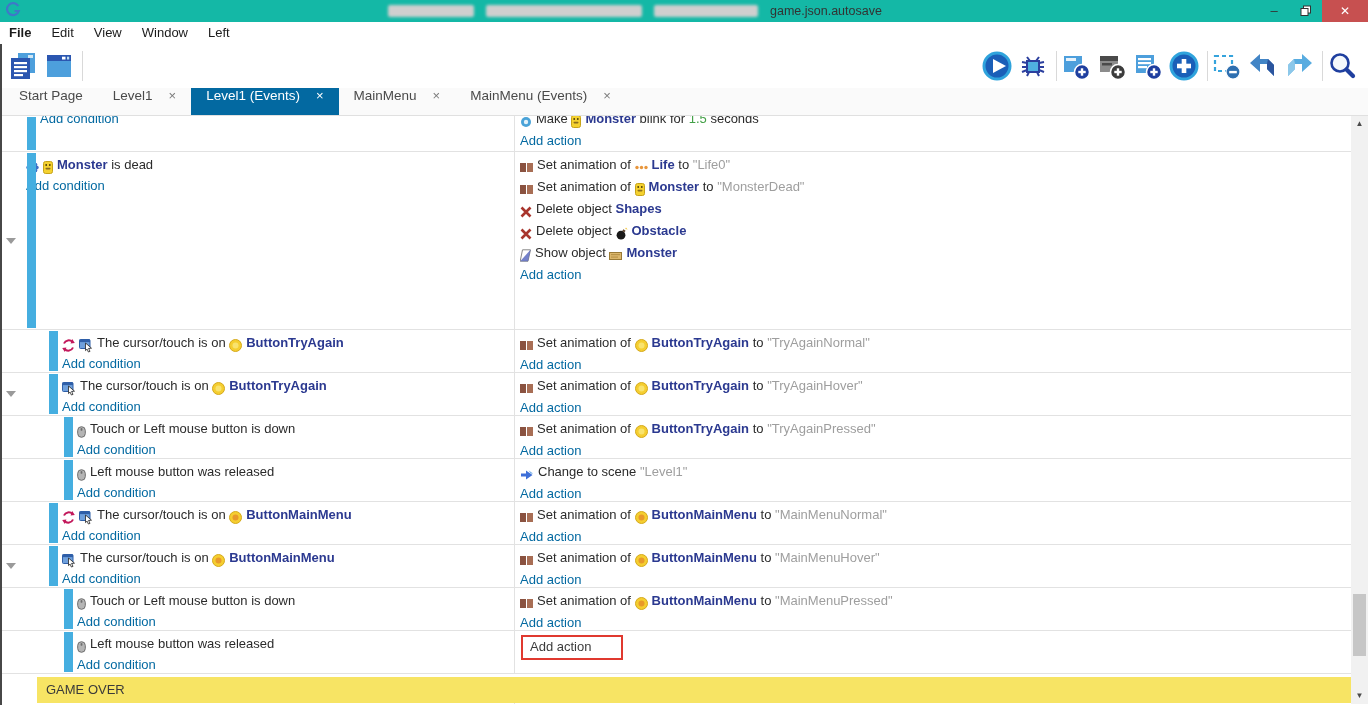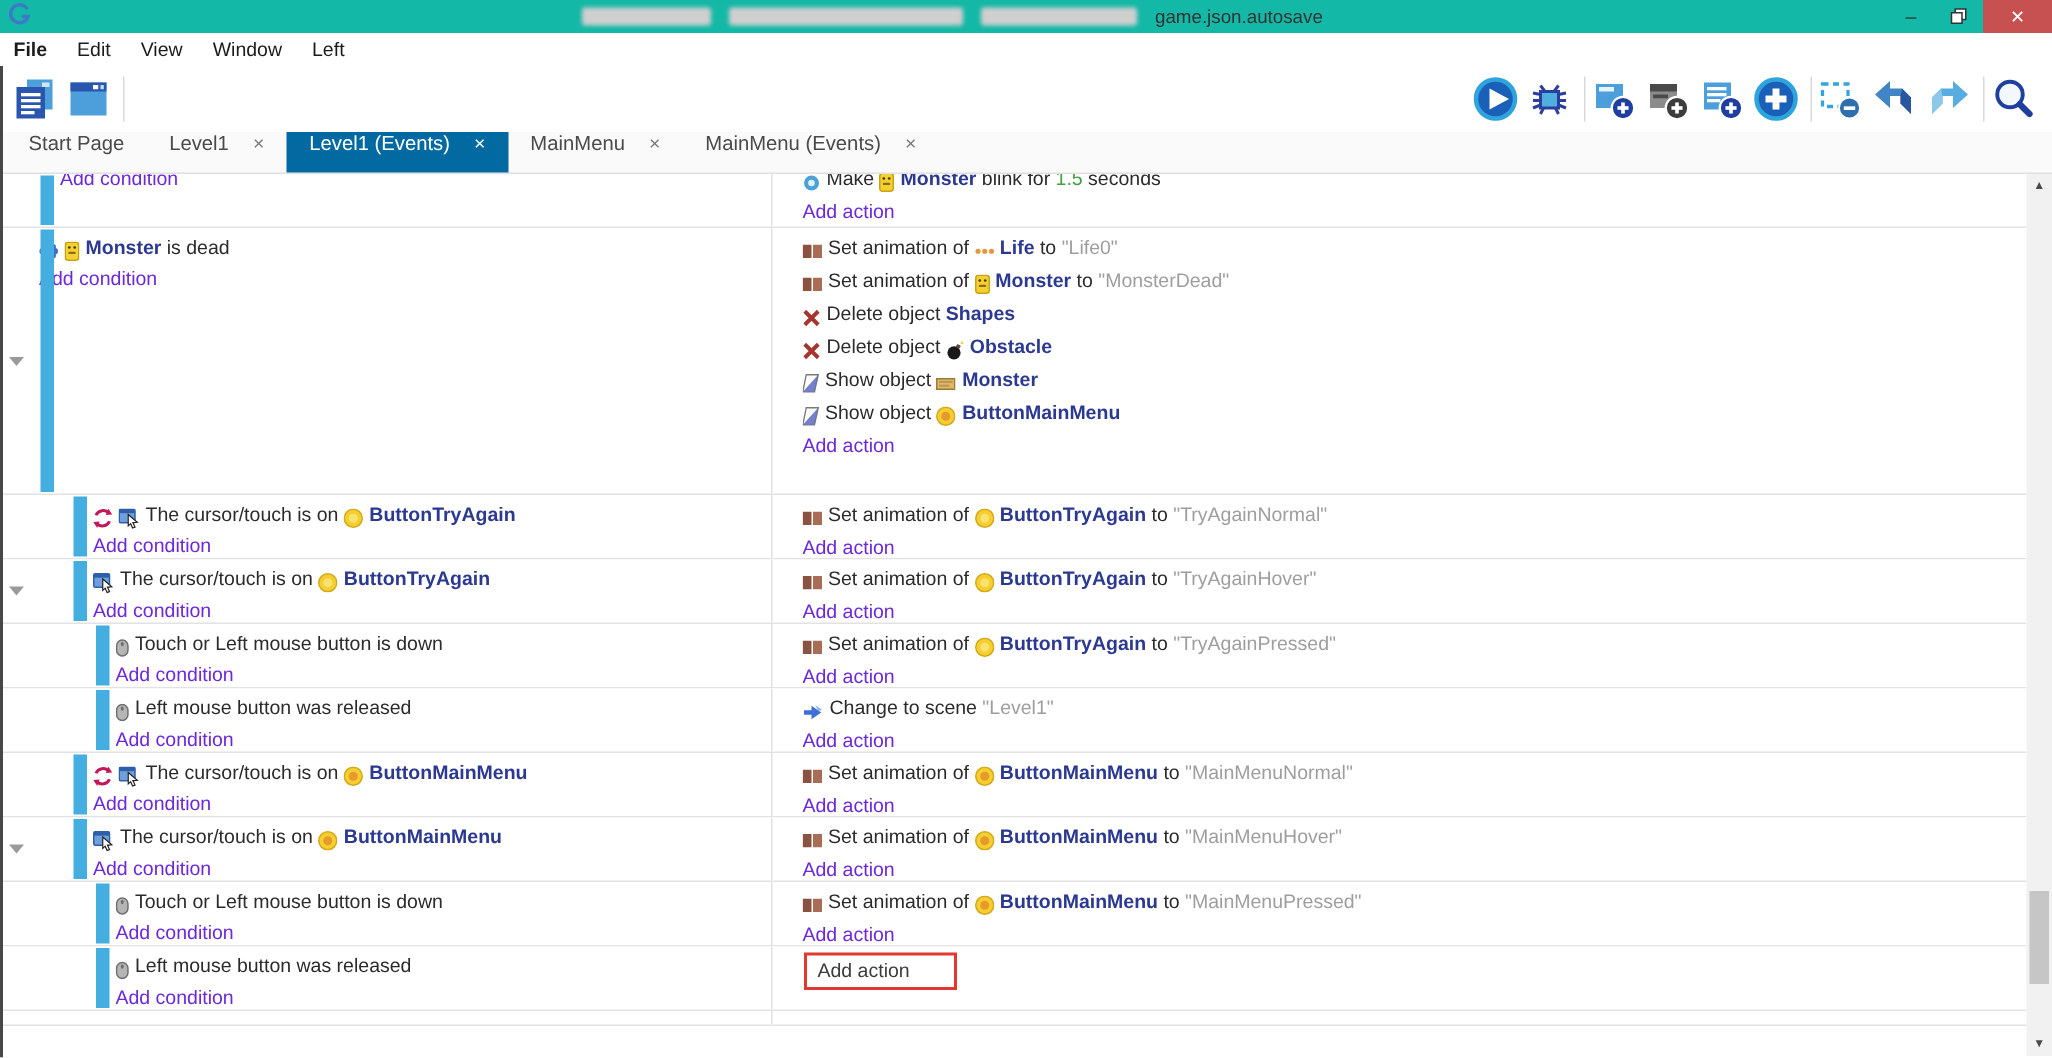--- a/index.html
+++ b/index.html
@@ -37,27 +37,27 @@
   .tab{display:flex;align-items:flex-start;padding:0 15px;font-size:13.5px;color:#4a4a4a;white-space:nowrap;}
   .tab .x{margin-left:16px;color:#7a7a7a;font-size:13px;}
   .tab.active{background:#0369a1;color:#fff;}
   .tab.active .x{color:#fff;}
 
   
   .events{position:relative;height:588px;background:#fff;overflow:hidden;}
   .sheet{margin-right:17px;}
   .row{display:flex;position:relative;background:#fff;border-bottom:1px solid #e2e2e2;box-sizing:border-box;overflow:hidden;}
   .cond{width:512px;flex:none;position:relative;}
-  .act{flex:1;border-left:1px solid #e2e2e2;padding-left:20px;position:relative;}
+  .act{flex:1;border-left:1px solid #e2e2e2;padding-left:5px;position:relative;}
   .bar{position:absolute;top:1px;bottom:1px;width:9px;background:#45AEE0;}
   .lines{padding-top:2px;}
   .clip .lines{margin-top:-10px;}
   .line{height:21px;line-height:21px;font-size:13px;color:#2b2b2b;white-space:nowrap;overflow:hidden;}
   .act .line{height:22px;line-height:22px;}
-  .ph{color:#6d28d9;}
+  .ph{color:#0369a1;}
   .obj{color:#2B3990;font-weight:bold;}
   .str{color:#9E9E9E;}
   .num{color:#43A047;}
   .icn{display:inline-block;vertical-align:-2px;margin-right:4px;line-height:0;}
   .icn svg{display:inline-block;vertical-align:middle;}
   .tri{position:absolute;left:4px;top:50%;margin-top:-3px;width:0;height:0;
        border-left:5px solid transparent;border-right:5px solid transparent;border-top:6px solid #9a9a9a;}
   .hlbox{display:inline-block;border:2px solid #E0392F;padding:0 30px 1px 7px;margin-top:2px;margin-left:1px;
          color:#3c3c3c;font-size:13px;line-height:20px;background:#fff;}
   .comment{margin:3px 0 0 35px;height:26px;background:#F7E464;line-height:26px;font-size:13px;
@@ -331,27 +331,20 @@
                       <polygon points="10,0.4 11.6,2.4 9.2,2" fill="#F2C230"></polygon>
                     </svg></span><span class="obj">Obstacle</span></div>
                 <div class="line"><span class="icn"><svg width="11" height="13">
                       <polygon points="2.5,0.8 10.5,0.8 8,12.2 0.2,12.2" fill="#fff" stroke="#7a7a7a" stroke-width="0.9"></polygon>
                       <polygon points="10.5,0.8 8,12.2 0.2,12.2" fill="#5C6BC0" opacity="0.85"></polygon>
                     </svg></span><span class="txt">Show object </span><span class="icn"><svg width="13" height="8">
                       <rect x="0.5" y="0.5" width="12" height="7" fill="#DCB76C" stroke="#9a7a35"></rect>
                       <rect x="2" y="2" width="9" height="1.2" fill="#b99448"></rect>
                       <rect x="2" y="4.5" width="7" height="1.2" fill="#b99448"></rect>
                     </svg></span><span class="obj">Monster</span></div>
-                <div class="line"><span class="icn"><svg width="11" height="13">
-                      <polygon points="2.5,0.8 10.5,0.8 8,12.2 0.2,12.2" fill="#fff" stroke="#7a7a7a" stroke-width="0.9"></polygon>
-                      <polygon points="10.5,0.8 8,12.2 0.2,12.2" fill="#5C6BC0" opacity="0.85"></polygon>
-                    </svg></span><span class="txt">Show object </span><span class="icn"><svg width="13" height="13">
-                      <circle cx="6.5" cy="6.5" r="6" fill="#F5CE30" stroke="#D4A91C"></circle>
-                      <circle cx="6.5" cy="6.5" r="3" fill="#E8992B"></circle>
-                    </svg></span><span class="obj">ButtonMainMenu</span></div>
                 <div class="line"><span class="ph">Add action</span></div>
               </div>
             </div>
           </div>
           <div class="row" style="height: 43px;">
             <div class="cond">
               <div class="bar" style="left: 47px;"></div>
               <div class="lines" style="padding-left: 60px;">
                 <div class="line"><span class="icn"><svg width="13" height="13">
                       <g fill="none" stroke="#C2185B" stroke-width="2">
@@ -556,20 +549,21 @@
                     </svg></span><span class="txt">Left mouse button was released</span></div>
                 <div class="line"><span class="ph">Add condition</span></div>
               </div>
             </div>
             <div class="act">
               <div class="lines">
                 <div><span class="hlbox">Add action</span></div>
               </div>
             </div>
           </div>
+          <div class="comment">GAME OVER</div>
           <div class="row sliver">
             <div class="cond"></div>
             <div class="act"></div>
           </div>
         </div>
       <div class="scroll">
         <div class="arr up">▲</div>
         <div class="thumb"></div>
         <div class="arr down">▼</div>
       </div>

